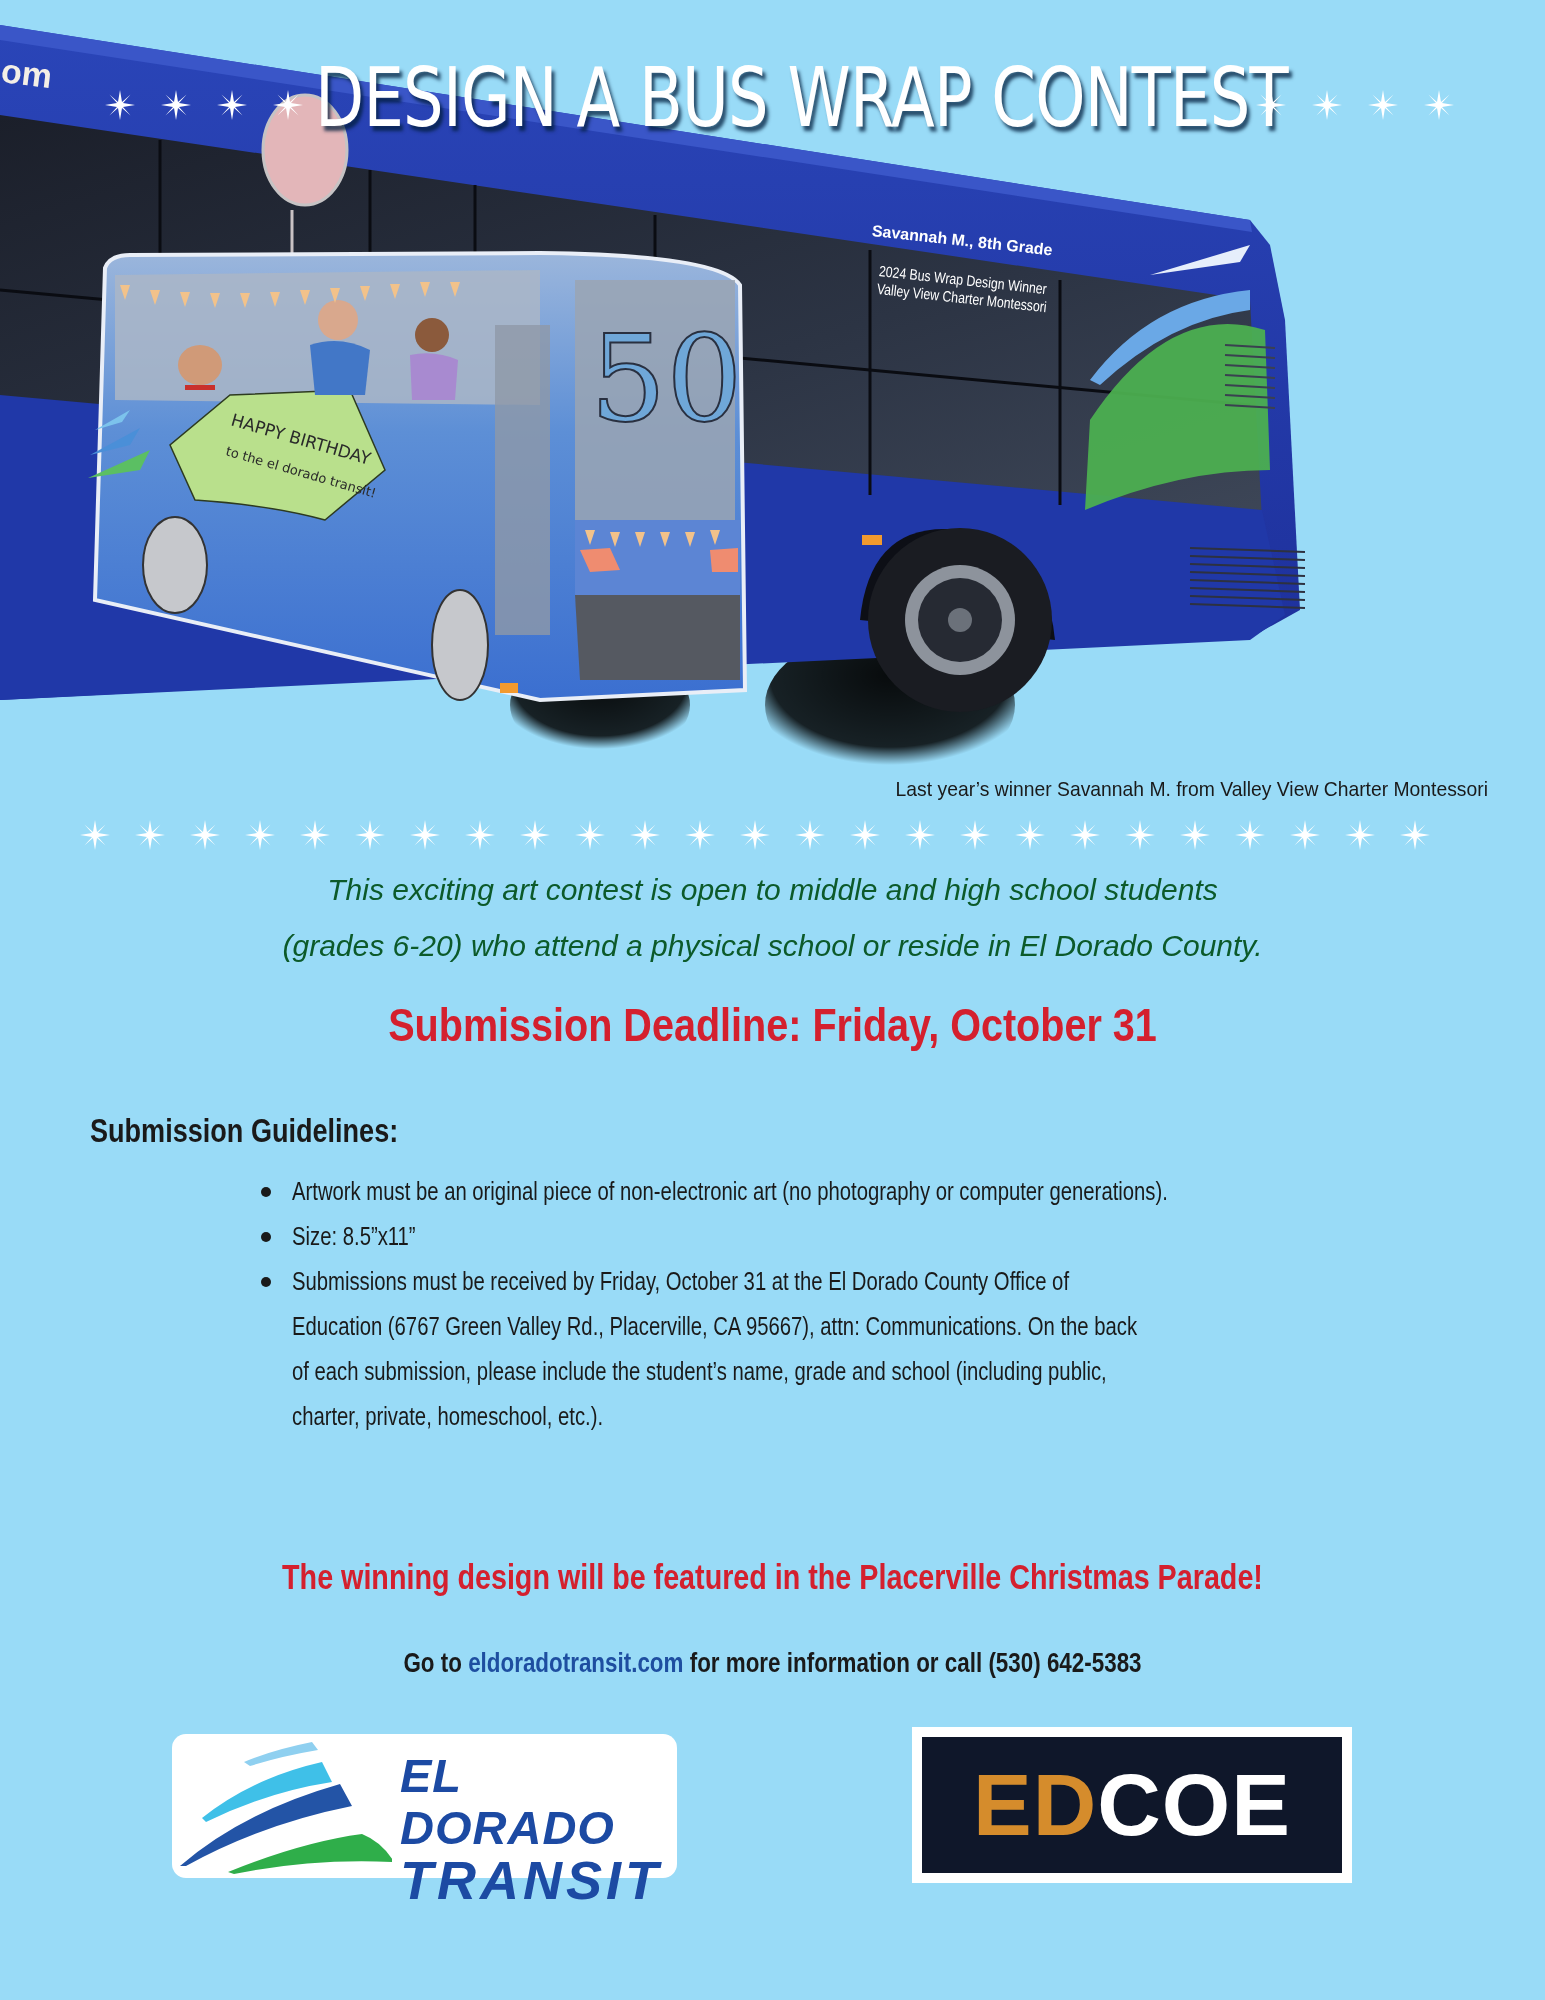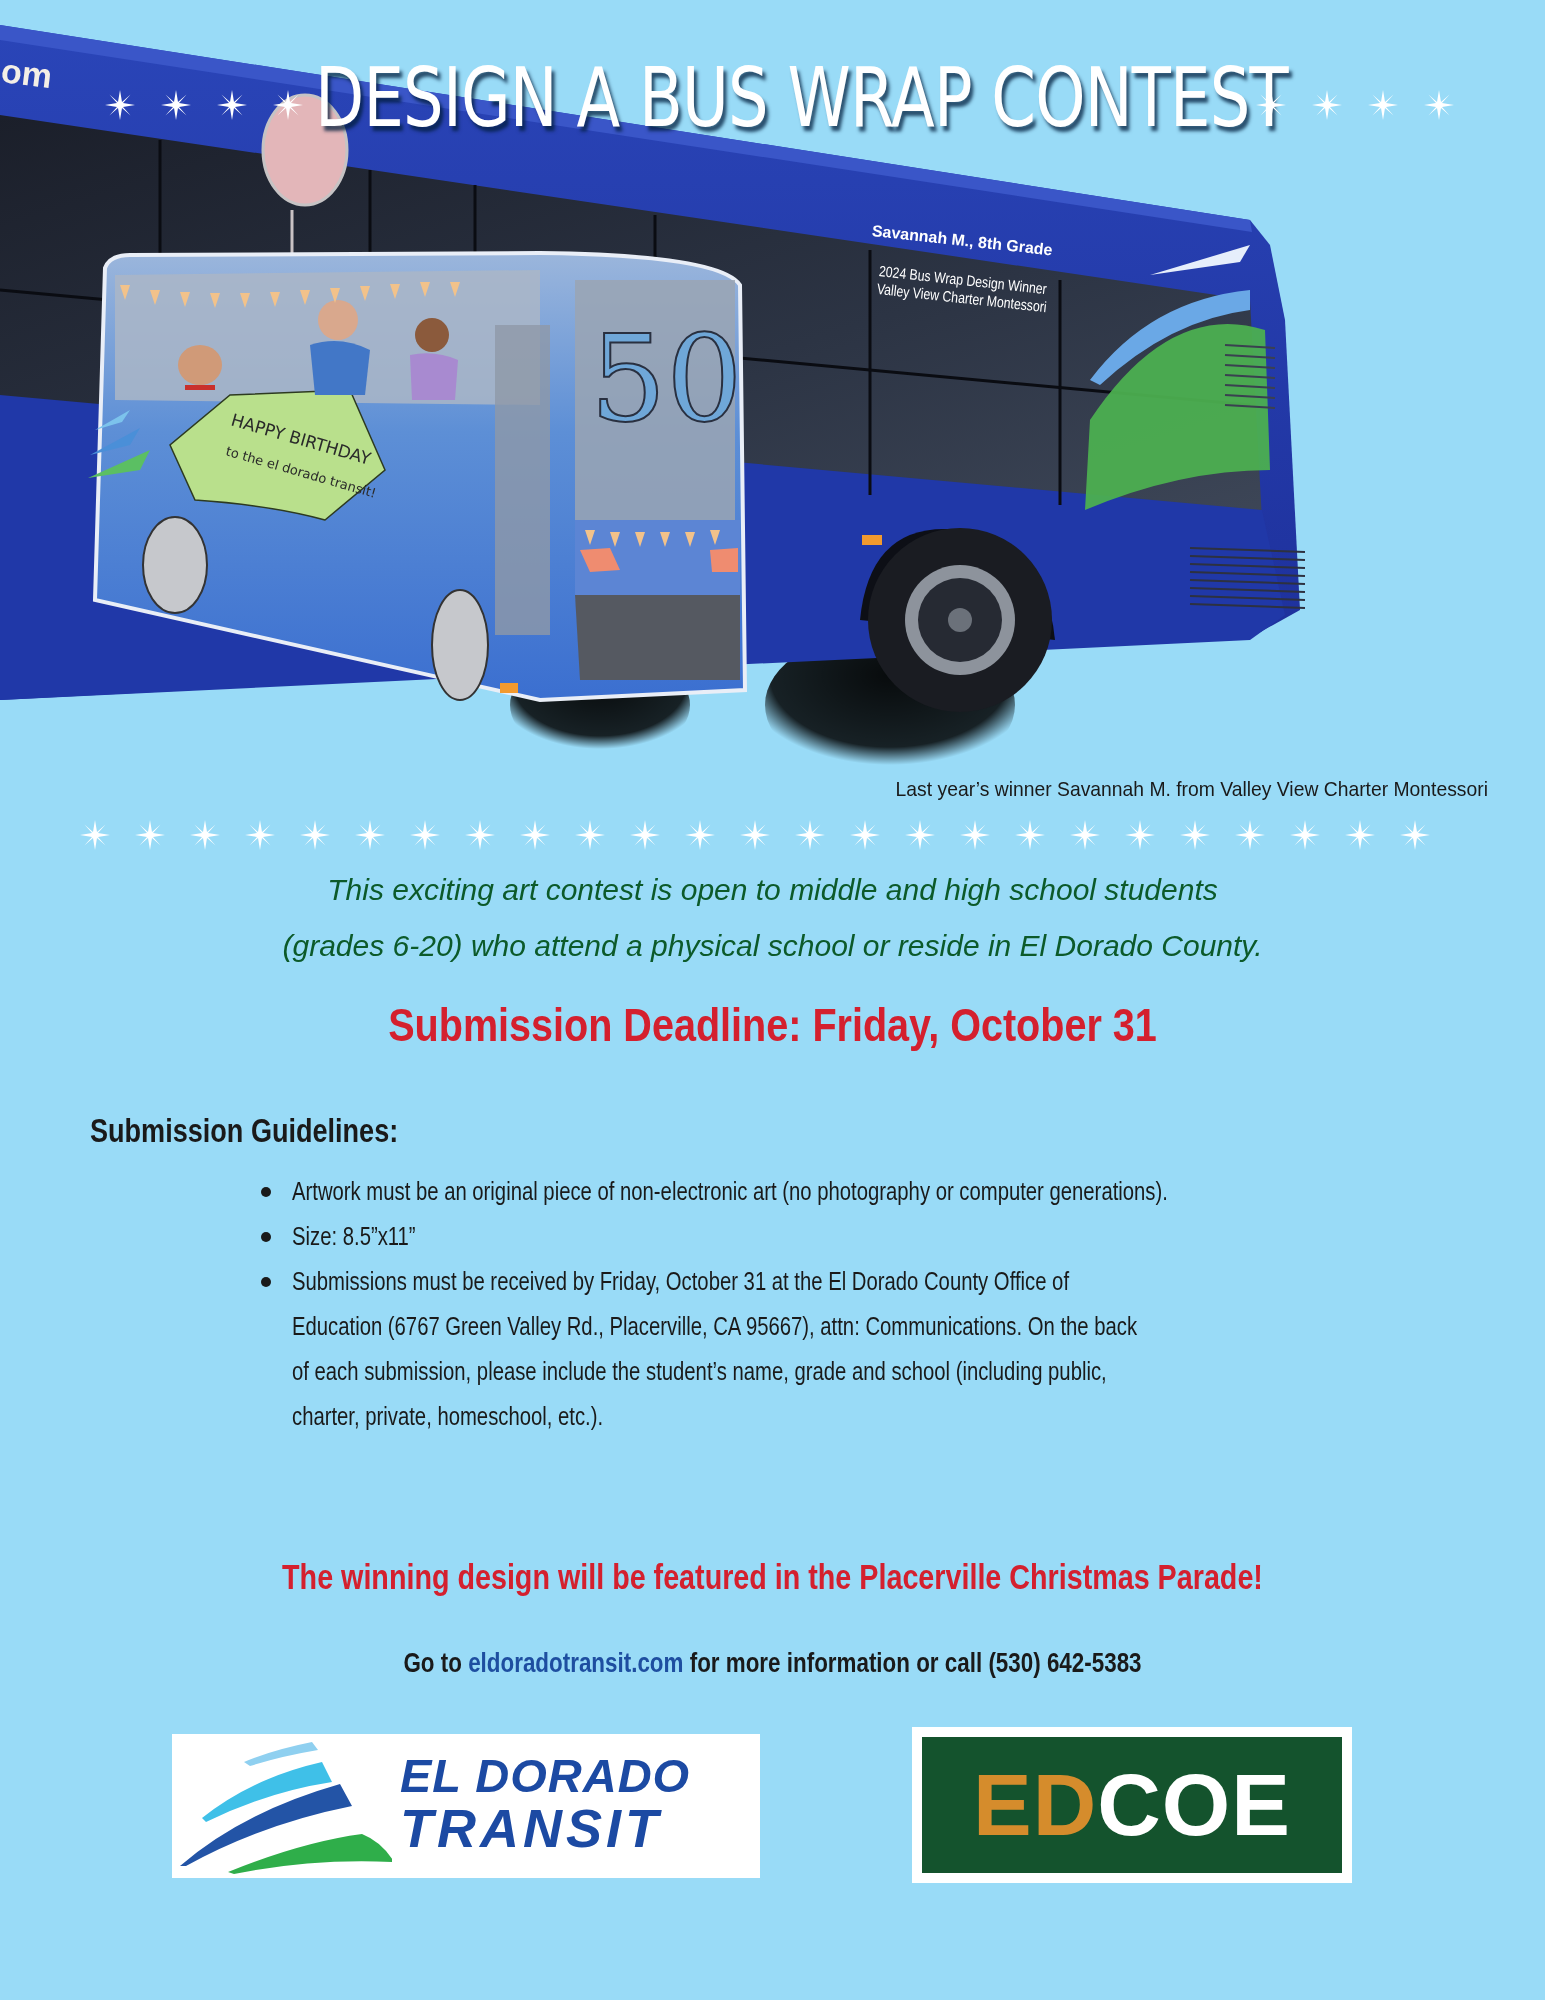--- a/index.html
+++ b/index.html
@@ -97,38 +97,39 @@
   .info {
     left:0; top:1647px; width:1545px; text-align:center;
     color:#1a1a1a; font-weight:bold; font-size:28px;
     transform:scaleX(0.80); transform-origin:center;
     white-space:nowrap;
   }
   .info a { color:#1e4ea0; text-decoration:none; }
 
   
   .logo-edt {
-    left:172px; top:1734px; width:588px; height:144px;
+    left:172px; top:1734px; width:505px; height:144px;
     background:#fff;
+    border-radius:14px;
   }
   .logo-edt .name {
     position:absolute; left:228px; top:16px;
     color:#1c4aa3; font-weight:bold; font-style:italic;
     font-size:47px; line-height:52px; letter-spacing:1px;
   }
   .logo-edt .name span { display:block; }
   .logo-edt .name span.l2 { font-size:54px; letter-spacing:4px; }
 
   .logo-edcoe {
     left:912px; top:1727px; width:440px; height:156px;
     background:#fff;
   }
   .logo-edcoe .inner {
     position:absolute; left:10px; top:10px; right:10px; bottom:10px;
-    background:#14532d;
+    background:#0f172a;
     display:flex; align-items:center; justify-content:center;
   }
   .logo-edcoe .word {
     font-weight:bold; font-size:88px; letter-spacing:1px;
   }
   .logo-edcoe .ed { color:#d58c2c; }
   .logo-edcoe .coe { color:#ffffff; }
 </style>
 </head>
 <body>

